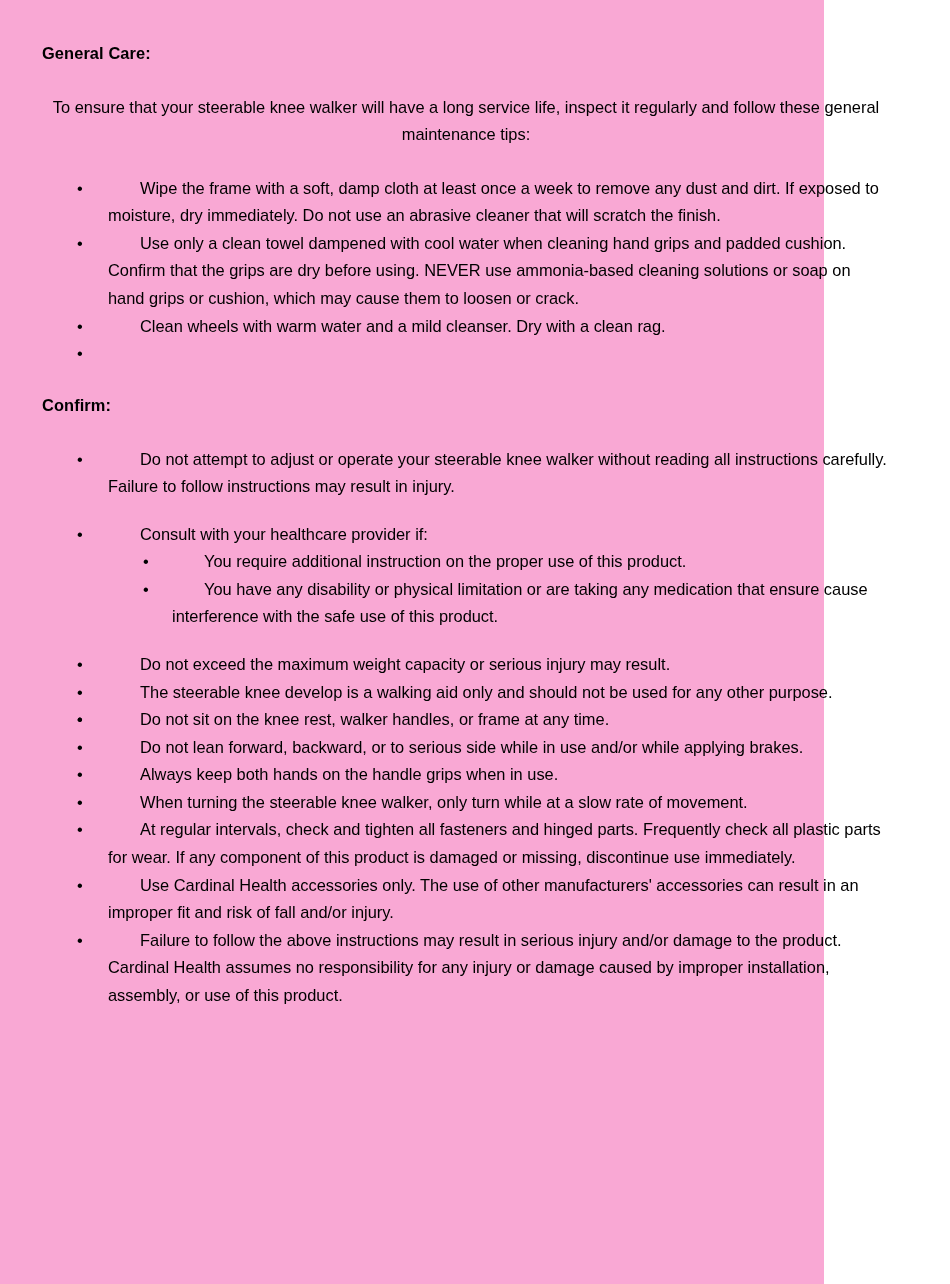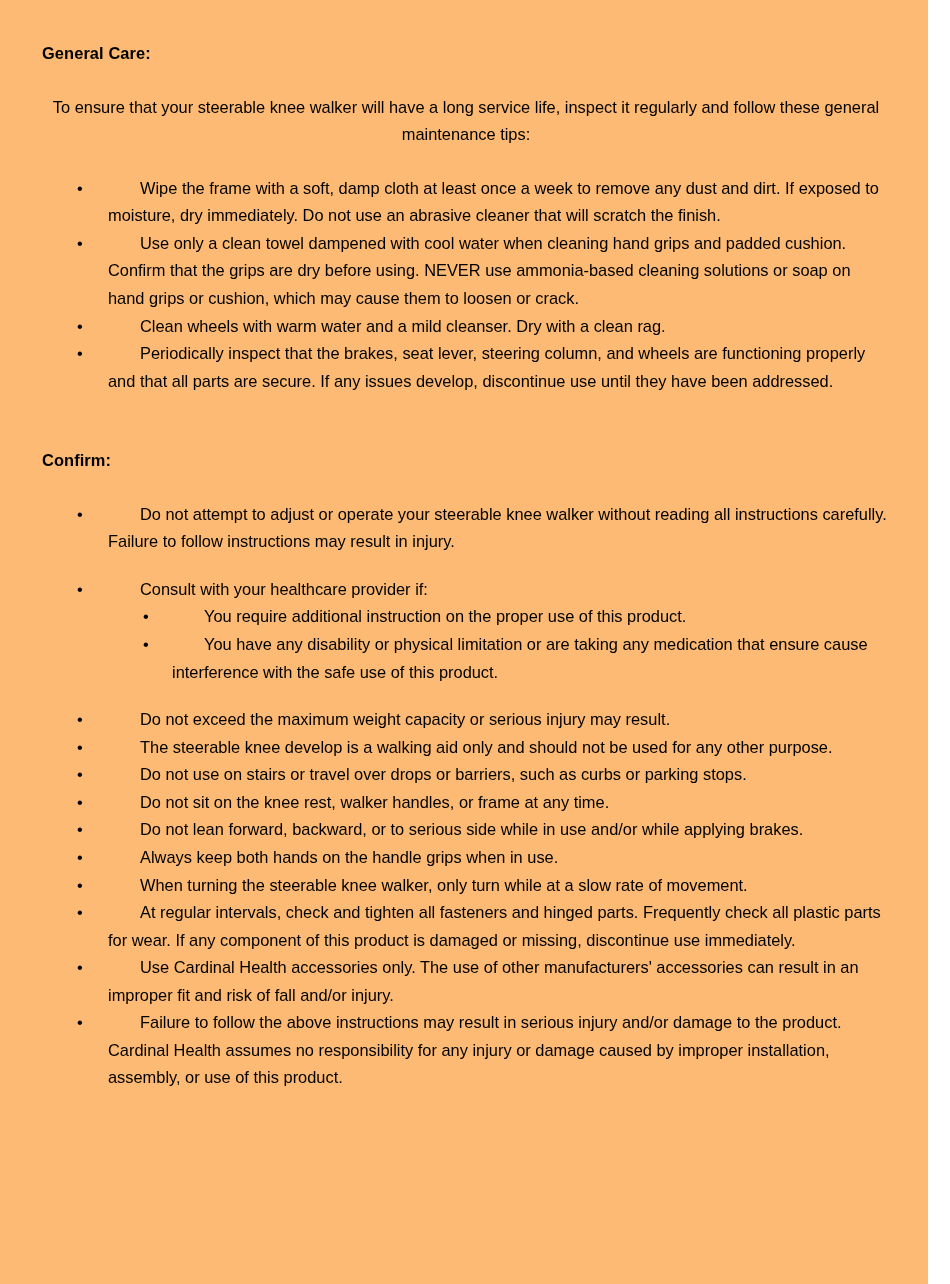--- a/index.html
+++ b/index.html
@@ -11,23 +11,23 @@
   body {
     width: 950px;
     height: 1284px;
     font-family: "Liberation Sans", sans-serif;
     color: #000000;
     -webkit-font-smoothing: antialiased;
   }
 
   .page {
     position: relative;
-    width: 928px;
+    width: 824px;
     height: 1284px;
-    background: #fdba74;
+    background: #f9a8d4;
     box-sizing: border-box;
     padding: 40px 60px 0 42px;
   }
 
   .doc-body {
     width: 848px;
     font-size: 16.4px;
     line-height: 1.68;
   }
 
@@ -123,21 +123,20 @@
       <li class="bullet-item">
         <span class="bullet-glyph">•</span>
         <span class="bullet-text">Use only a clean towel dampened with cool water when cleaning hand grips and padded cushion. Confirm that the grips are dry before using. NEVER use ammonia-based cleaning solutions or soap on hand grips or cushion, which may cause them to loosen or crack.</span>
       </li>
       <li class="bullet-item">
         <span class="bullet-glyph">•</span>
         <span class="bullet-text">Clean wheels with warm water and a mild cleanser. Dry with a clean rag.</span>
       </li>
       <li class="bullet-item">
         <span class="bullet-glyph">•</span>
-        <span class="bullet-text">Periodically inspect that the brakes, seat lever, steering column, and wheels are functioning properly and that all parts are secure. If any issues develop, discontinue use until they have been addressed.</span>
       </li>
     </ul>
 
     <div class="spacer-xl"></div>
 
     <h2 class="section-heading">Confirm:</h2>
 
     <div class="spacer-md"></div>
 
     <ul class="bullets">
@@ -172,21 +171,20 @@
       <li class="bullet-item">
         <span class="bullet-glyph">•</span>
         <span class="bullet-text">Do not exceed the maximum weight capacity or serious injury may result.</span>
       </li>
       <li class="bullet-item">
         <span class="bullet-glyph">•</span>
         <span class="bullet-text">The steerable knee develop is a walking aid only and should not be used for any other purpose.</span>
       </li>
       <li class="bullet-item">
         <span class="bullet-glyph">•</span>
-        <span class="bullet-text">Do not use on stairs or travel over drops or barriers, such as curbs or parking stops.</span>
       </li>
       <li class="bullet-item">
         <span class="bullet-glyph">•</span>
         <span class="bullet-text">Do not sit on the knee rest, walker handles, or frame at any time.</span>
       </li>
       <li class="bullet-item">
         <span class="bullet-glyph">•</span>
         <span class="bullet-text">Do not lean forward, backward, or to serious side while in use and/or while applying brakes.</span>
       </li>
       <li class="bullet-item">

